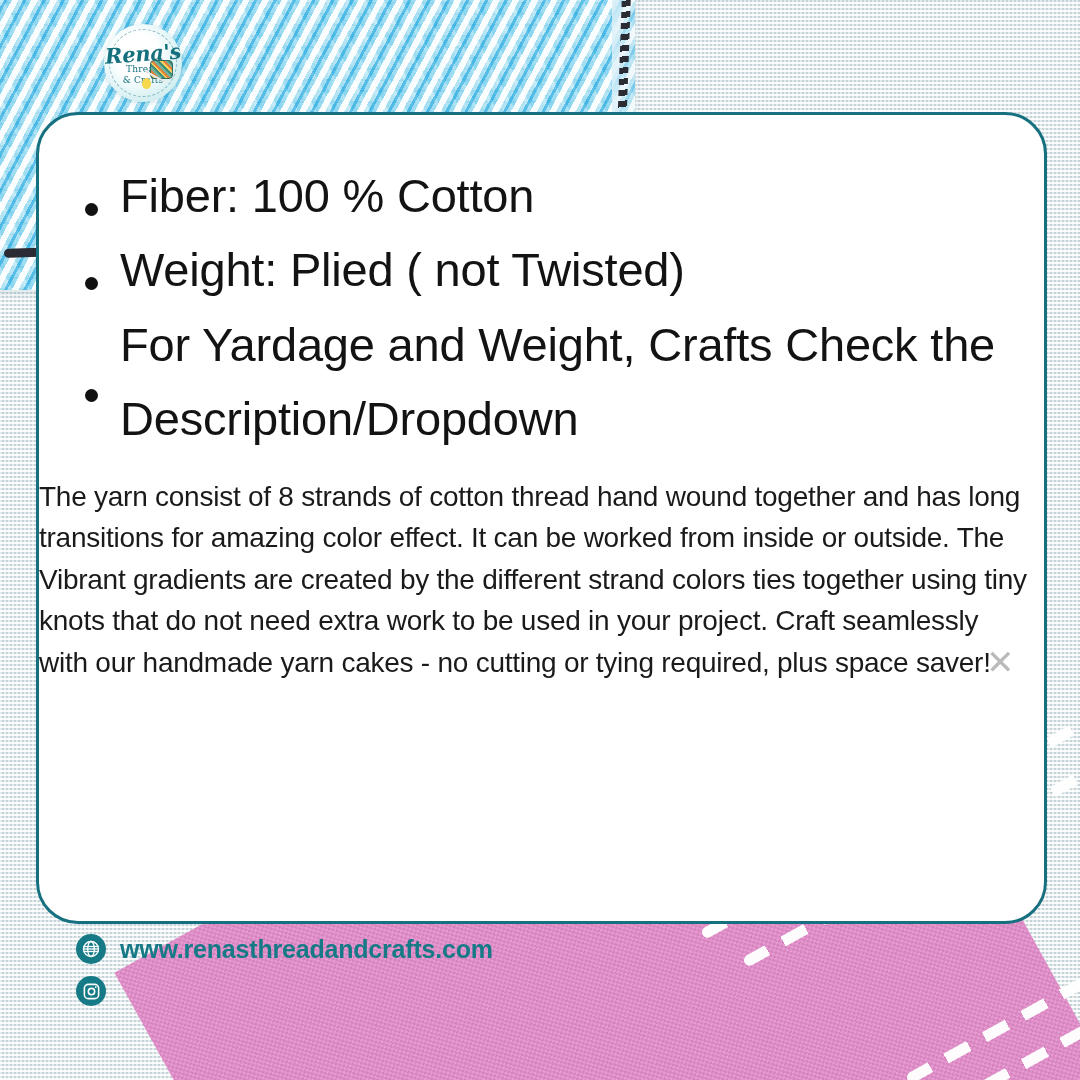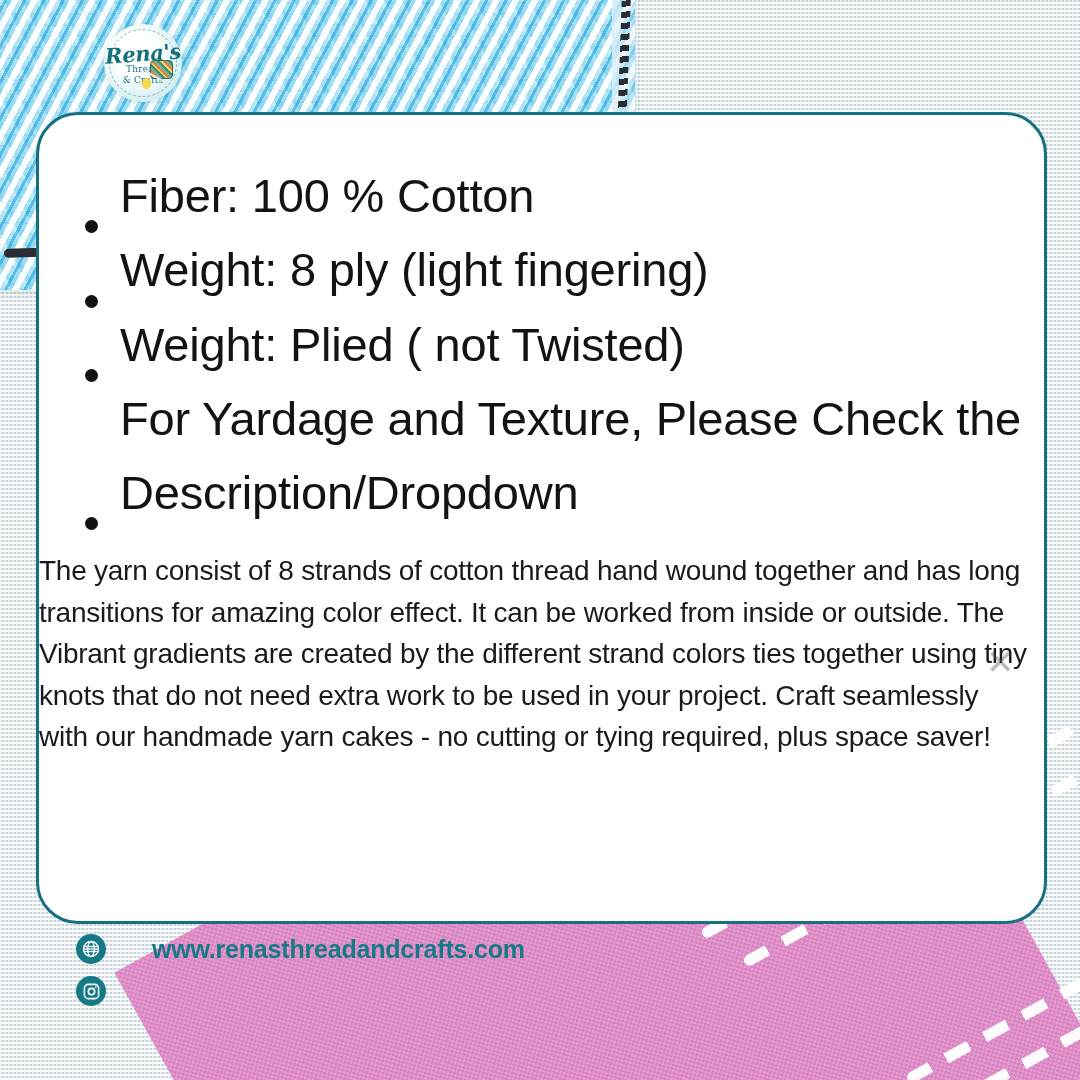--- a/index.html
+++ b/index.html
@@ -194,21 +194,21 @@
     overflow: hidden;
   }
 
   .bullets {
     list-style: none;
     margin: 0;
     padding: 44px 0 0 0;
   }
   .bullet-row {
     display: flex;
-    align-items: flex-end;
+    align-items: center;
     padding: 0 10px 0 46px;
   }
   .bullet-dot {
     flex: 0 0 auto;
     width: 13px;
     height: 13px;
     border-radius: 50%;
     background: #111111;
     margin-top: 27px;
     margin-right: 22px;
@@ -246,21 +246,20 @@
   
   .footer {
     position: absolute;
     left: 76px;
     top: 934px;
   }
   .footer-row {
     display: flex;
     align-items: center;
     margin-bottom: 12px;
-    gap: 32px;
   }
   .f-icon {
     width: 30px;
     height: 30px;
     border-radius: 50%;
     background: #157a86;
     display: flex;
     align-items: center;
     justify-content: center;
     margin-right: 14px;
@@ -304,29 +303,25 @@
 
   <div class="card">
 
     <ul class="bullets">
       <li class="bullet-row">
         <span class="bullet-dot"></span>
         <span class="bullet-text">Fiber: 100 % Cotton</span>
       </li>
       <li class="bullet-row">
         <span class="bullet-dot"></span>
-        <span class="bullet-text">Weight: 8 ply (light fingering)</span>
-      </li>
-      <li class="bullet-row">
-        <span class="bullet-dot"></span>
         <span class="bullet-text">Weight: Plied ( not Twisted)</span>
       </li>
       <li class="bullet-row">
         <span class="bullet-dot"></span>
-        <span class="bullet-text">For Yardage and Texture, Please Check the Description/Dropdown</span>
+        <span class="bullet-text">For Yardage and Weight, Crafts Check the Description/Dropdown</span>
       </li>
     </ul>
 
     <p class="body-copy">The yarn consist of 8 strands of cotton thread hand wound together and has long transitions for amazing color effect. It can be worked from inside or outside. The Vibrant gradients are created by the different strand colors ties together using tiny knots that do not need extra work to be used in your project. Craft seamlessly with our handmade yarn cakes - no cutting or tying required, plus space saver!</p>
 
     <div class="watermark-x">✕</div>
   </div>
 
   <div class="footer">
     <div class="footer-row">

